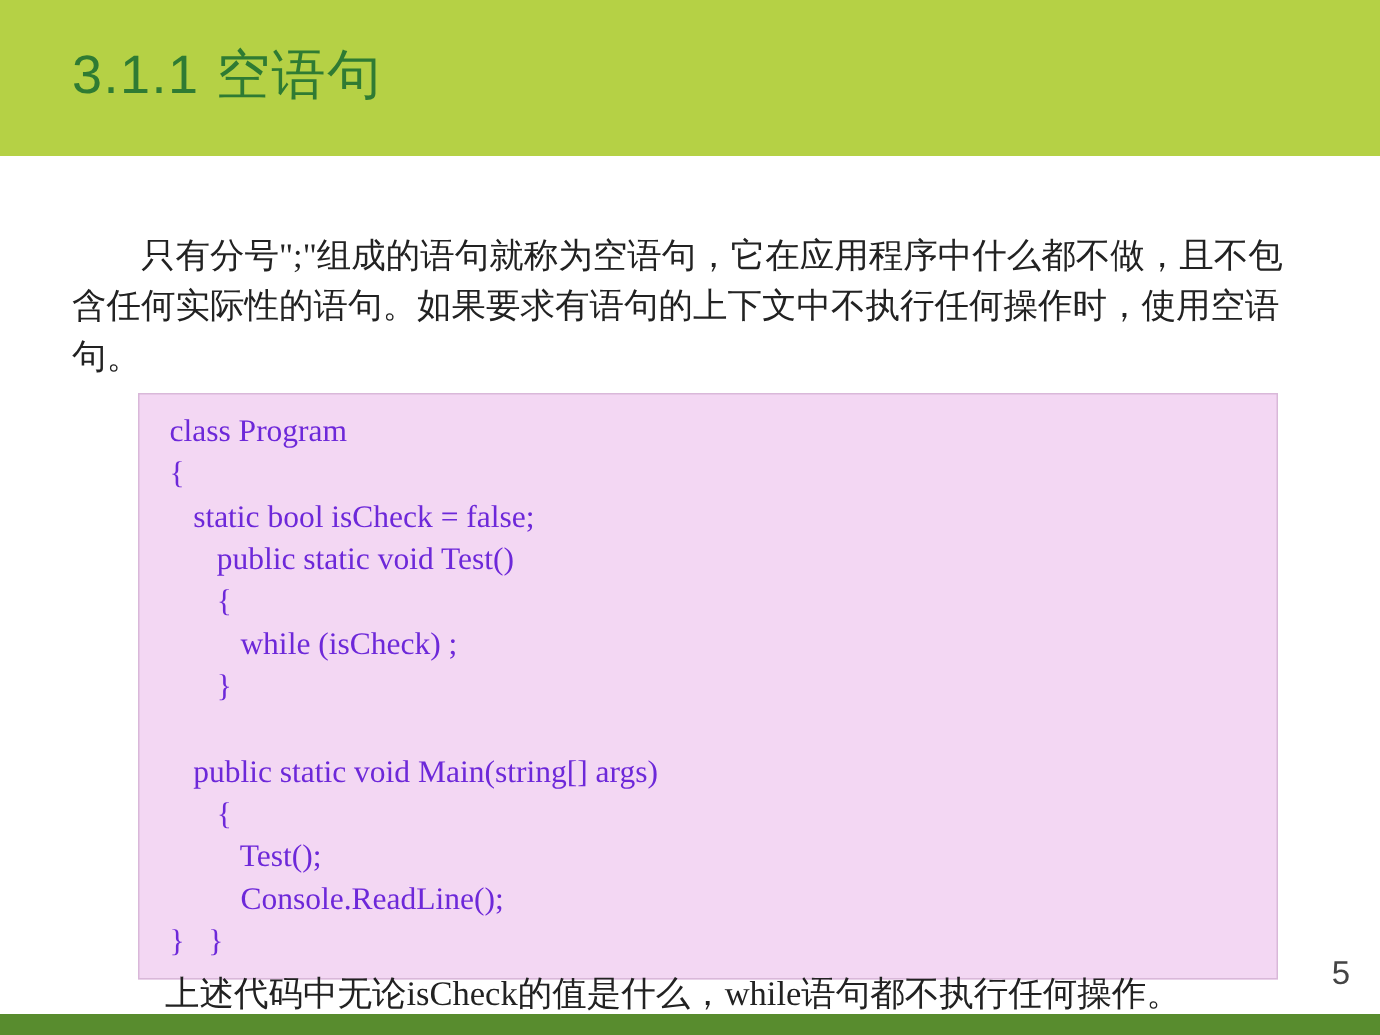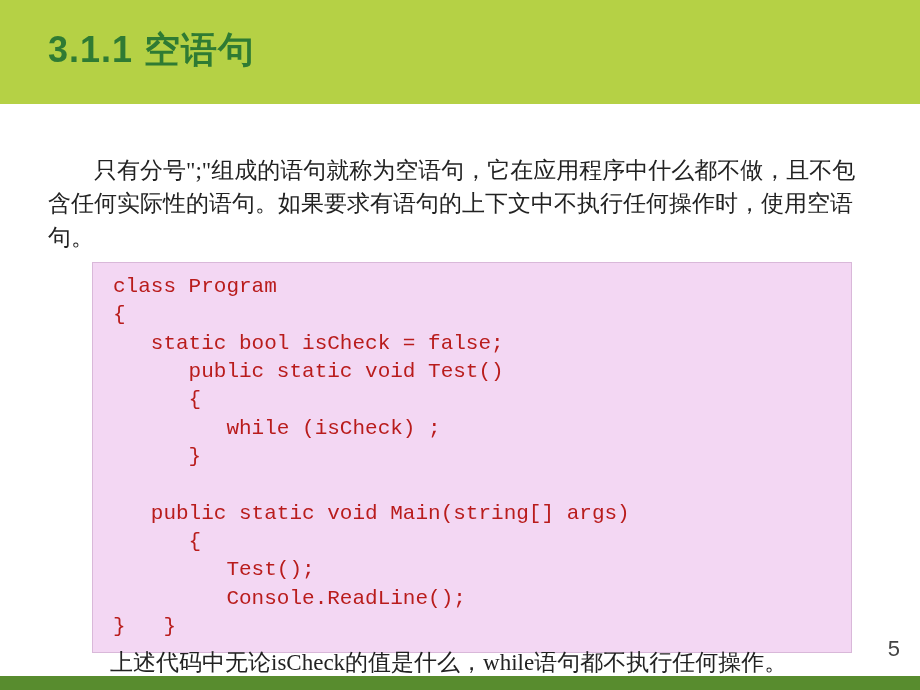--- a/index.html
+++ b/index.html
@@ -20,43 +20,43 @@
       height: 104px;
       background: #b5d145;
       position: relative;
     }
     .title {
       position: absolute;
       left: 48px;
       top: 26px;
       color: #2f7b33;
       font-size: 36px;
-      font-weight: bold;
+      font-weight: normal;
       letter-spacing: 1px;
     }
     .content-area {
       padding: 50px 48px 0 48px;
     }
     .paragraph {
       font-size: 23px;
       line-height: 1.45;
       color: #222;
       font-family: "SimSun", serif;
       text-indent: 2em;
       margin-bottom: 8px;
     }
     .code-block {
       background: #f3d7f3;
       border: 1px solid #d9b8d9;
       margin: 4px 20px 0 44px;
       padding: 10px 20px 10px 20px;
-      font-family: Liberation Mono, monospace;
+      font-family: Liberation Serif, serif;
       font-size: 21px;
       line-height: 1.35;
-      color: #b91c1c;
+      color: #6d28d9;
       white-space: pre;
     }
     .footer-text {
       position: absolute;
       left: 64px;
       bottom: 12px;
       font-size: 23px;
       font-family: "SimSun", serif;
       color: #222;
       text-indent: 2em;

